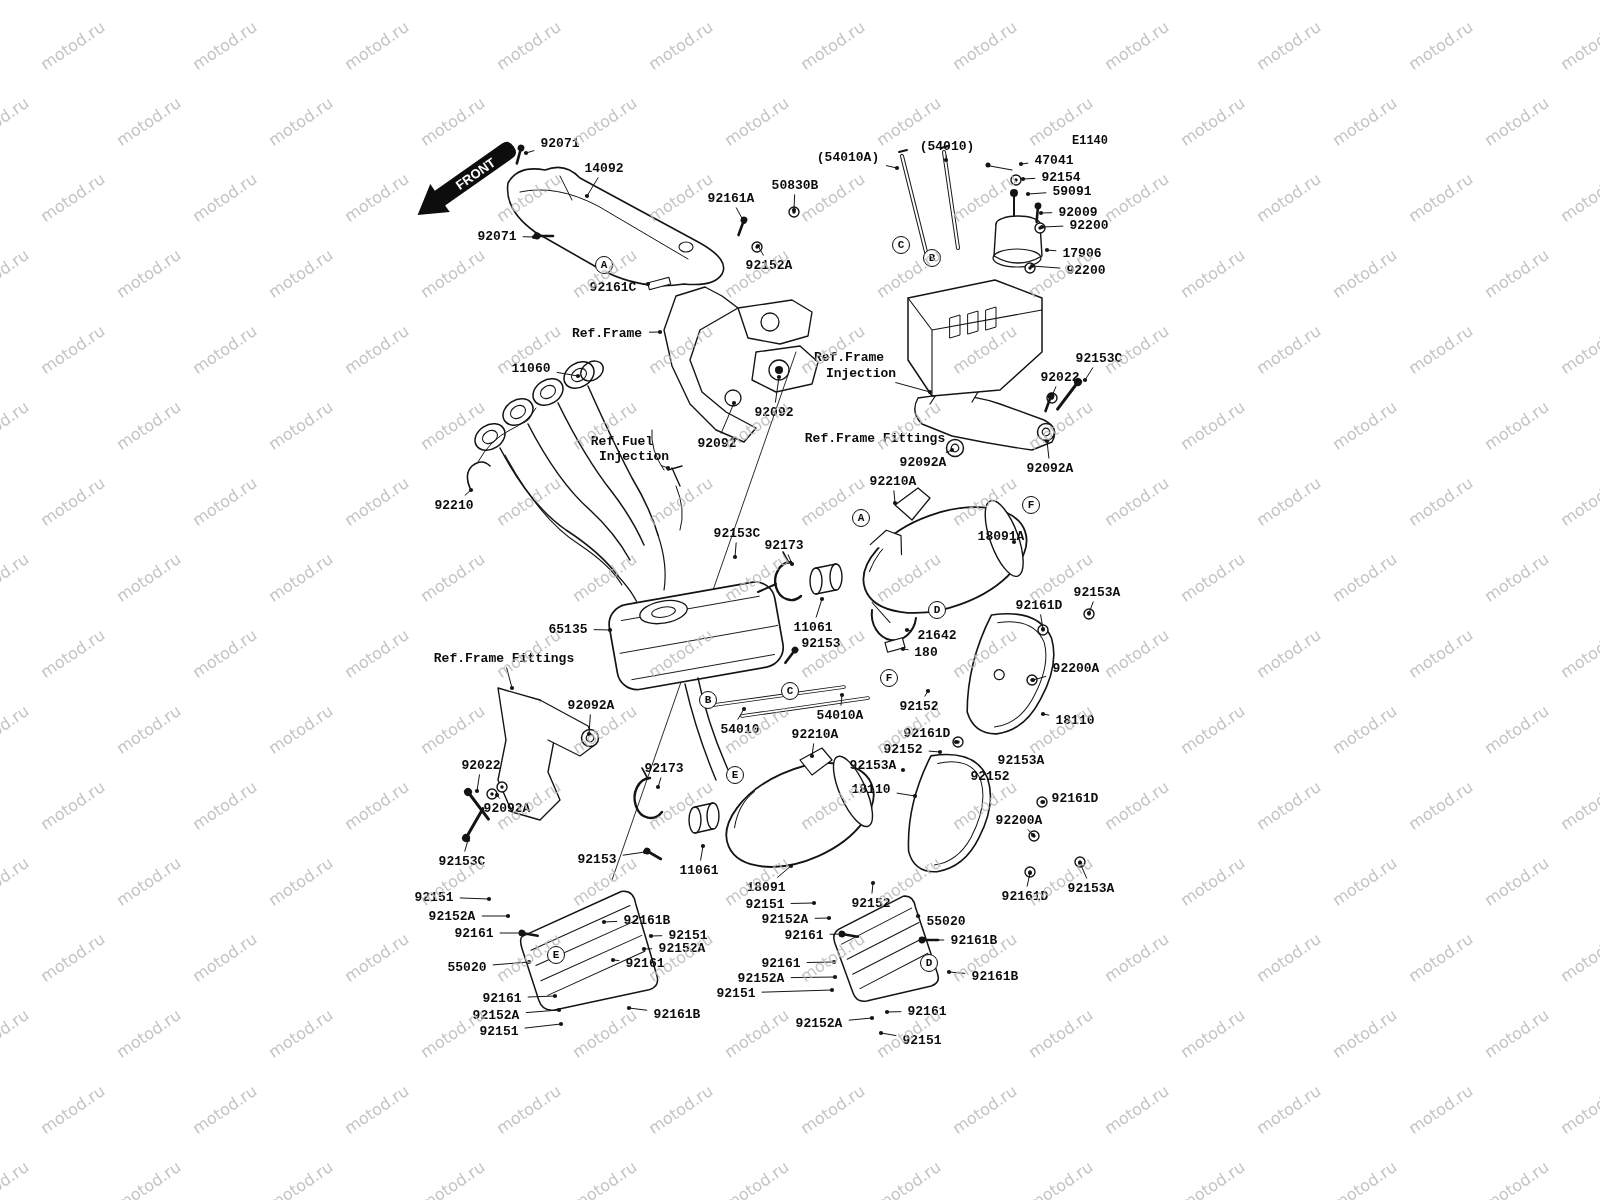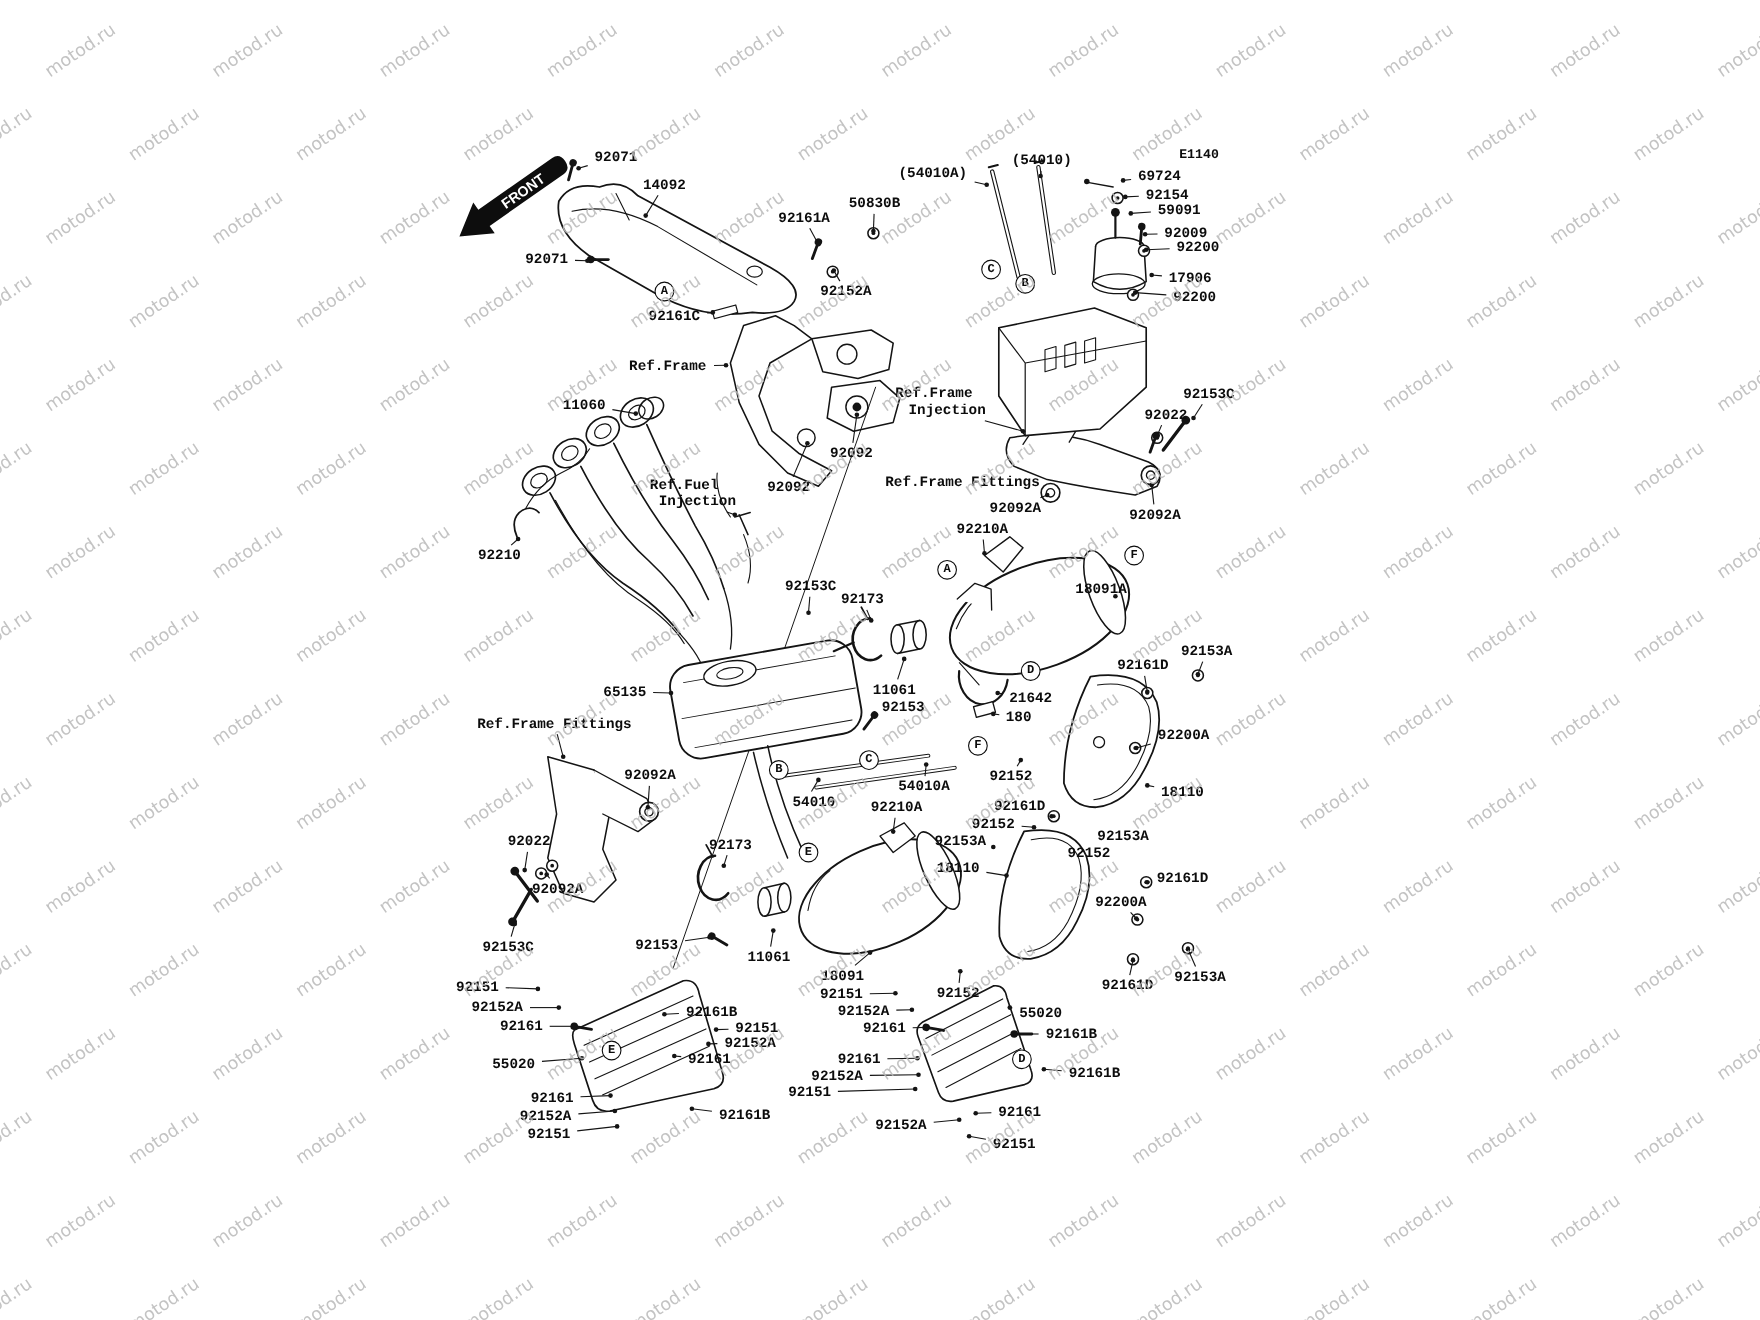--- a/index.html
+++ b/index.html
@@ -418,21 +418,21 @@
   <div class="part-label" style="left: 560px; top: 143px;">92071</div>
       <div class="part-label" style="left: 604px; top: 168px;">14092</div>
       <div class="part-label" style="left: 731px; top: 198px;">92161A</div>
       <div class="part-label" style="left: 795px; top: 185px;">50830B</div>
       <div class="part-label" style="left: 497px; top: 236px;">92071</div>
       <div class="part-label" style="left: 769px; top: 265px;">92152A</div>
       <div class="part-label" style="left: 613px; top: 287px;">92161C</div>
       <div class="part-label" style="left: 607px; top: 333px;">Ref.Frame</div>
       <div class="part-label" style="left: 848px; top: 157px;">(54010A)</div>
       <div class="part-label" style="left: 947px; top: 146px;">(54010)</div>
-      <div class="part-label" style="left: 1054px; top: 160px;">69724</div>
+      <div class="part-label" style="left: 1054px; top: 160px;">47041</div>
       <div class="part-label" style="left: 1061px; top: 177px;">92154</div>
       <div class="part-label" style="left: 1072px; top: 191px;">59091</div>
       <div class="part-label" style="left: 1078px; top: 212px;">92009</div>
       <div class="part-label" style="left: 1089px; top: 225px;">92200</div>
       <div class="part-label" style="left: 1082px; top: 253px;">17906</div>
       <div class="part-label" style="left: 1086px; top: 270px;">92200</div>
       <div class="part-label" style="left: 531px; top: 368px;">11060</div>
       <div class="part-label" style="left: 849px; top: 357px;">Ref.Frame</div>
       <div class="part-label" style="left: 861px; top: 373px;">Injection</div>
       <div class="part-label" style="left: 774px; top: 412px;">92092</div>

